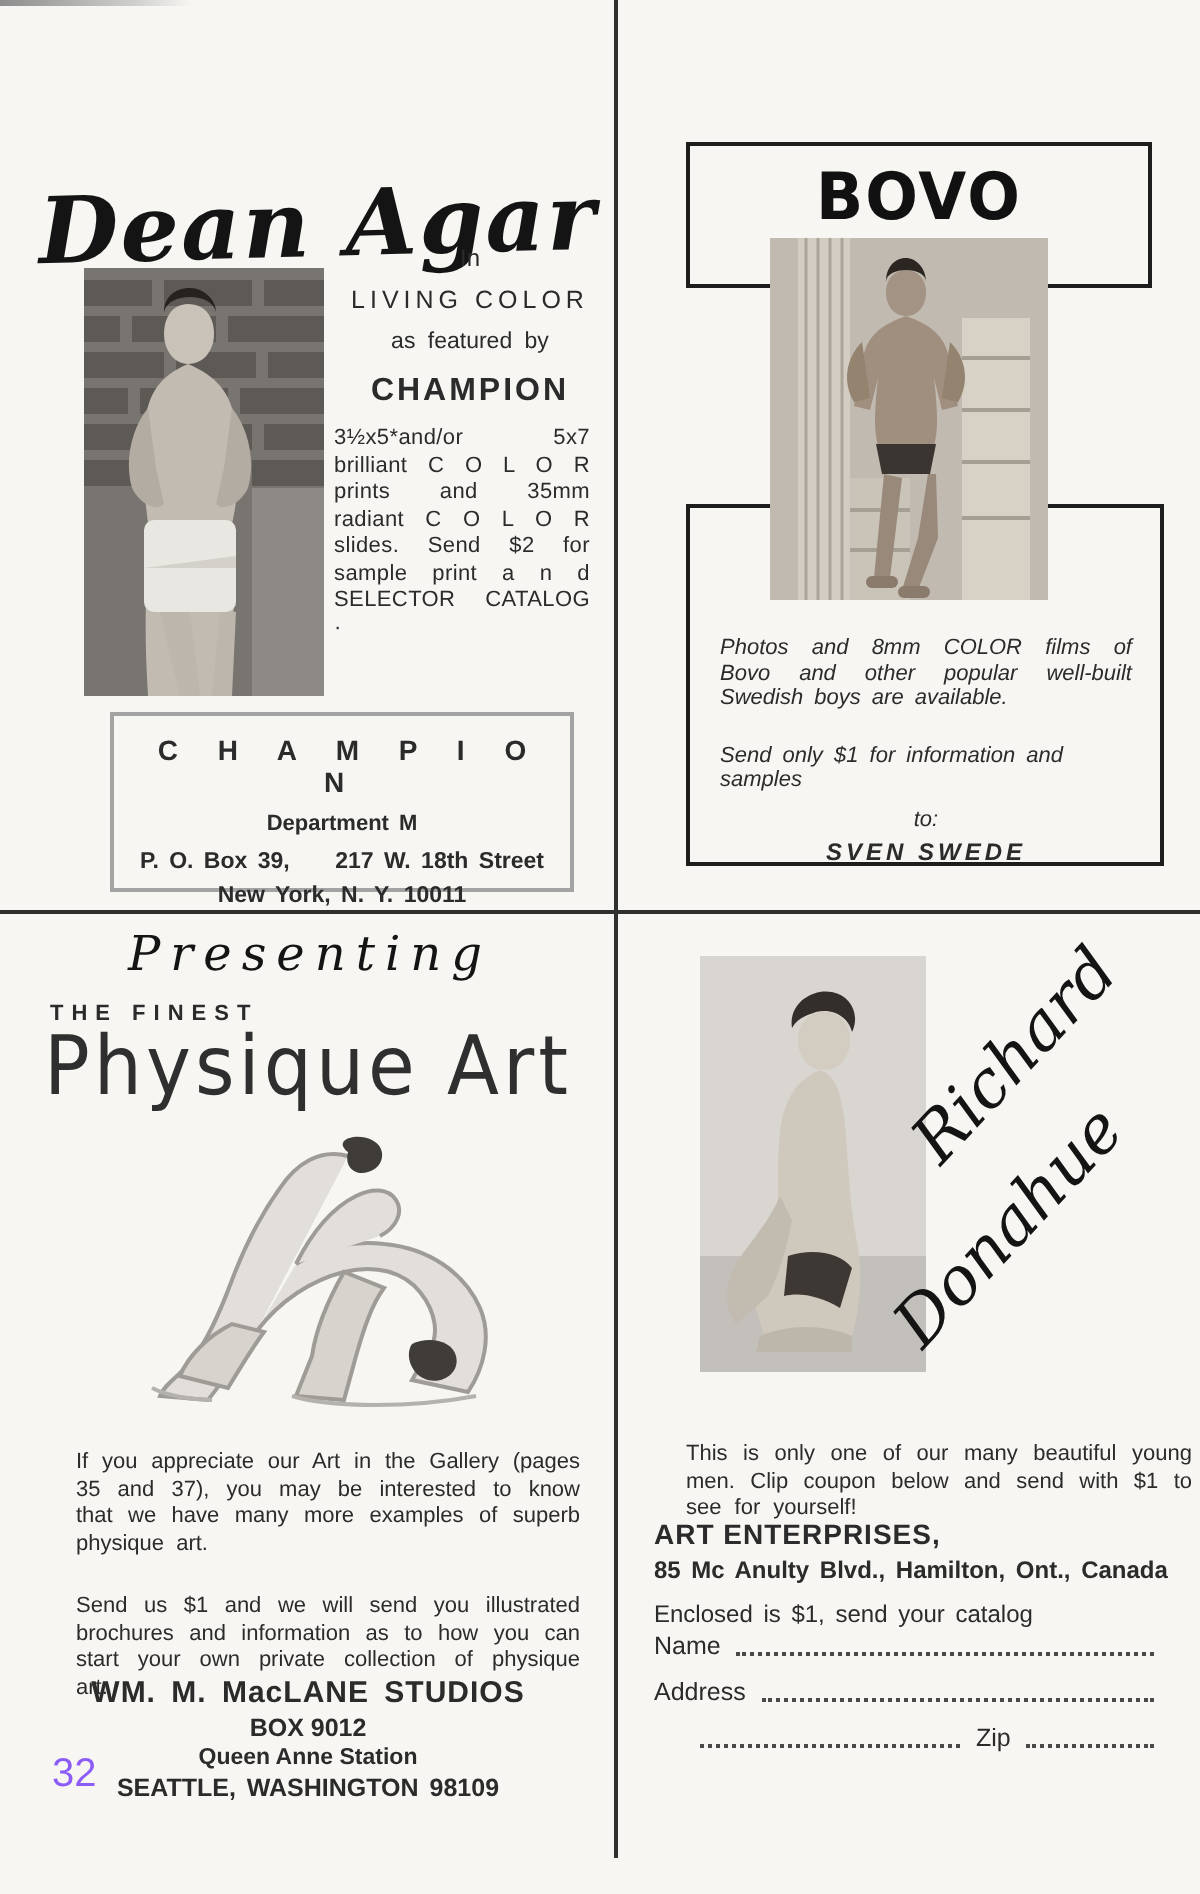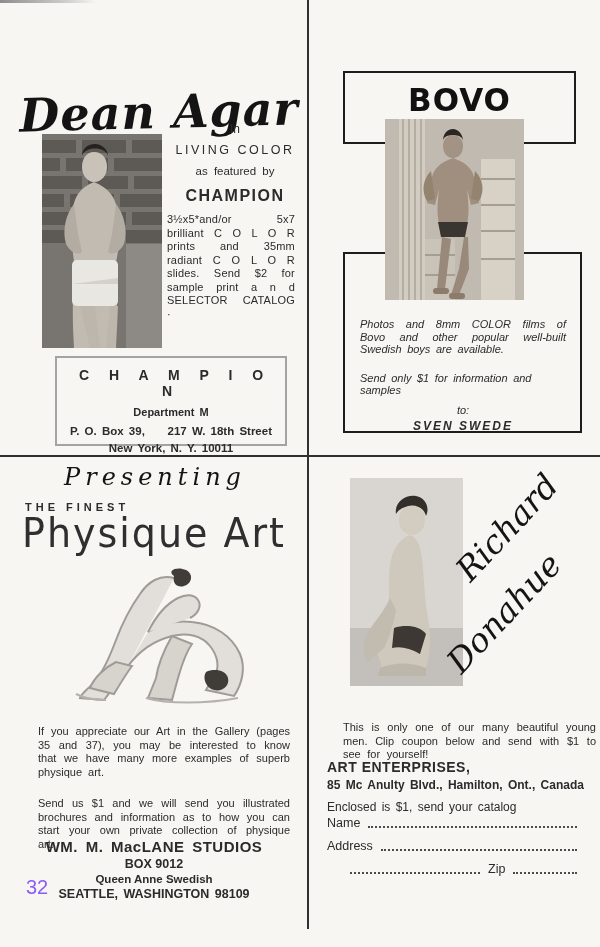--- a/index.html
+++ b/index.html
@@ -209,21 +209,21 @@
         <path d="M90 132 C110 138 150 138 182 132" stroke="#b5b2ad" stroke-width="2" fill="none"></path>
       </svg>
     </div>
 
     <p class="abs bl-para bl-p1">If you appreciate our Art in the Gallery (pages 35 and 37), you may be interested to know that we have many more examples of superb physique art.</p>
     <p class="abs bl-para bl-p2">Send us $1 and we will send you illustrated brochures and information as to how you can start your own private collection of physique art.</p>
 
     <div class="abs studio-block">
       <div class="studio-name">WM. M. MacLANE STUDIOS</div>
       <div class="studio-box">BOX 9012</div>
-      <div class="studio-station">Queen Anne Swedish</div>
+      <div class="studio-station">Queen Anne Station</div>
       <div class="studio-city">SEATTLE, WASHINGTON 98109</div>
     </div>
 
     <div class="abs page-number">32</div>
   </section>
 
   <section>
     <div class="abs photo photo-richard">
       <svg width="113" height="208" viewBox="0 0 113 208">
         <rect width="113" height="208" fill="#d9d6d1"></rect>

